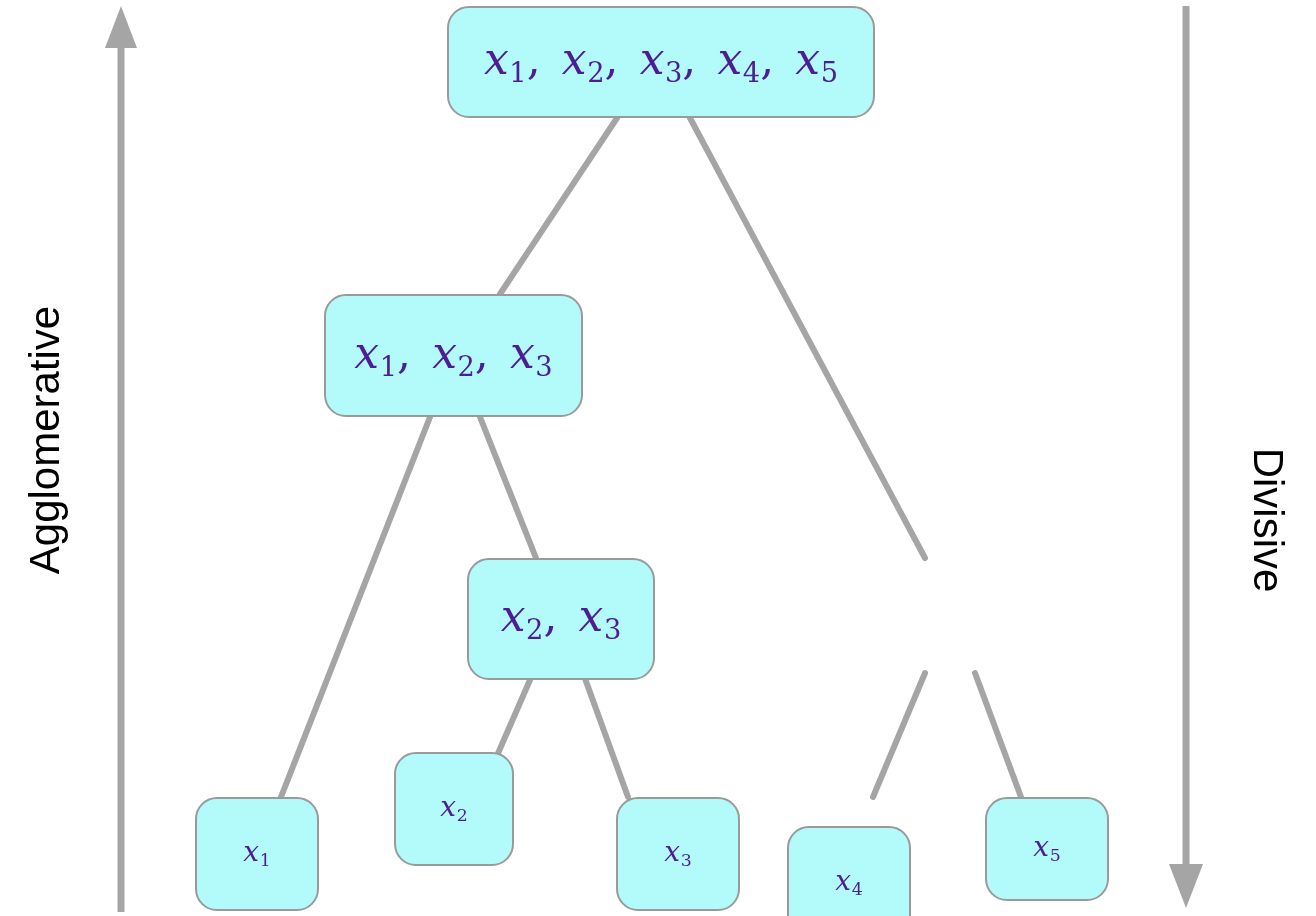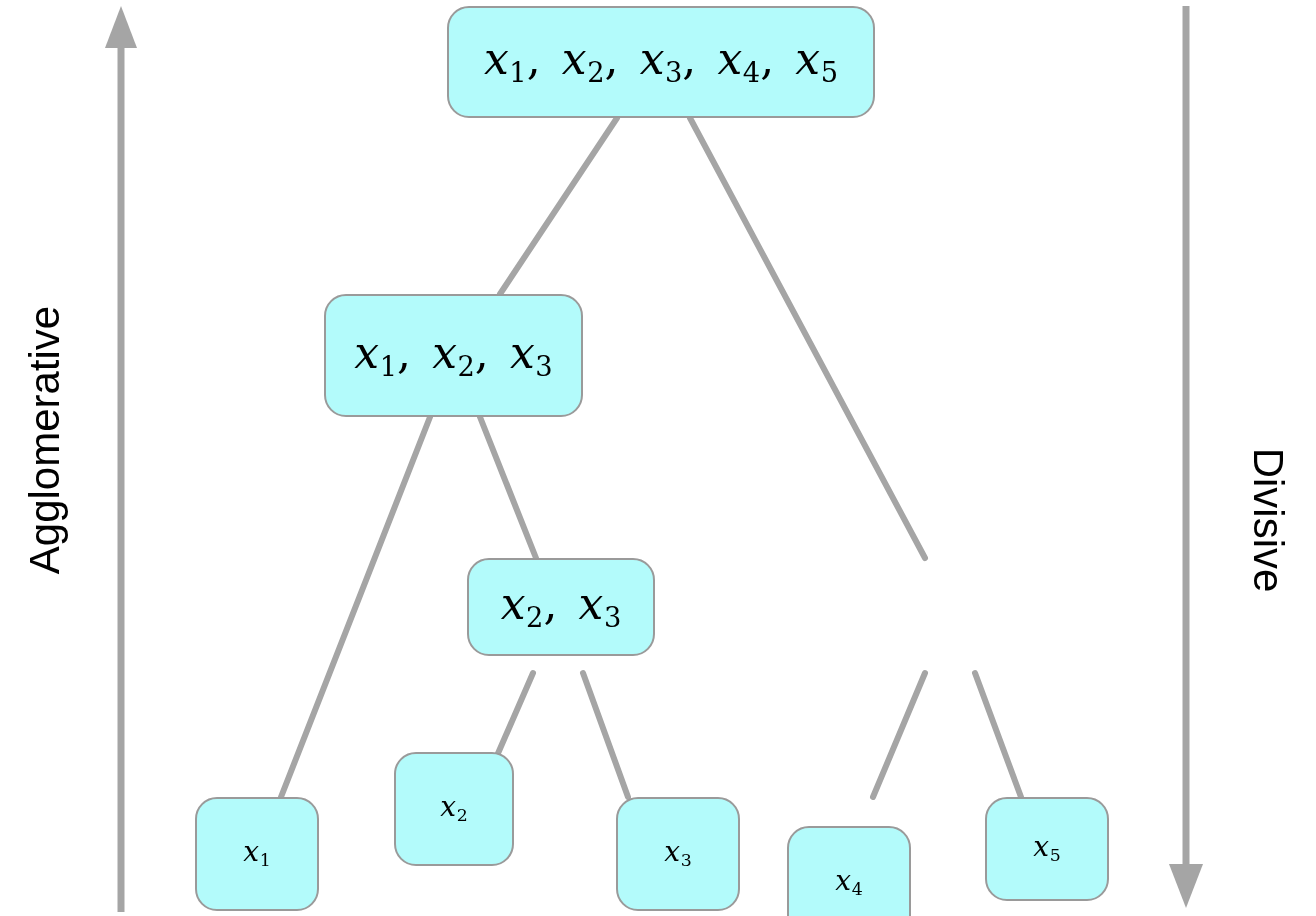--- a/index.html
+++ b/index.html
@@ -24,21 +24,21 @@
   }
   .node {
     position: absolute;
     box-sizing: border-box;
     background: #b3fbfb;
     border: 2px solid #9a9a9a;
     border-radius: 22px;
     display: flex;
     align-items: center;
     justify-content: center;
-    color: #000000;
+    color: #4c1d95;
     font-family: "DejaVu Serif", "Liberation Serif", serif;
     font-style: italic;
     white-space: nowrap;
     z-index: 2;
   }
   .node .mtext {
     font-size: 44px;
     line-height: 1;
     letter-spacing: 0.5px;
   }
@@ -103,21 +103,21 @@
   </svg>
 
   <div class="node root" style="left:447px; top:6px; width:428px; height:112px;">
     <span class="mtext"><i>x</i><span class="sub">1</span><span class="comma">,</span> <i>x</i><span class="sub">2</span><span class="comma">,</span> <i>x</i><span class="sub">3</span><span class="comma">,</span> <i>x</i><span class="sub">4</span><span class="comma">,</span> <i>x</i><span class="sub">5</span></span>
   </div>
 
   <div class="node cluster" style="left:324px; top:294px; width:259px; height:123px;">
     <span class="mtext"><i>x</i><span class="sub">1</span><span class="comma">,</span> <i>x</i><span class="sub">2</span><span class="comma">,</span> <i>x</i><span class="sub">3</span></span>
   </div>
 
-  <div class="node cluster" style="left:467px; top:558px; width:188px; height:98px;">
+  <div class="node cluster" style="left:467px; top:558px; width:188px; height:122px;">
     <span class="mtext"><i>x</i><span class="sub">2</span><span class="comma">,</span> <i>x</i><span class="sub">3</span></span>
   </div>
 
 
   <div class="node leaf" style="left:195px; top:797px; width:124px; height:114px;">
     <span class="mtext"><i>x</i><span class="sub">1</span></span>
   </div>
 
   <div class="node leaf" style="left:394px; top:752px; width:120px; height:114px;">
     <span class="mtext"><i>x</i><span class="sub">2</span></span>

